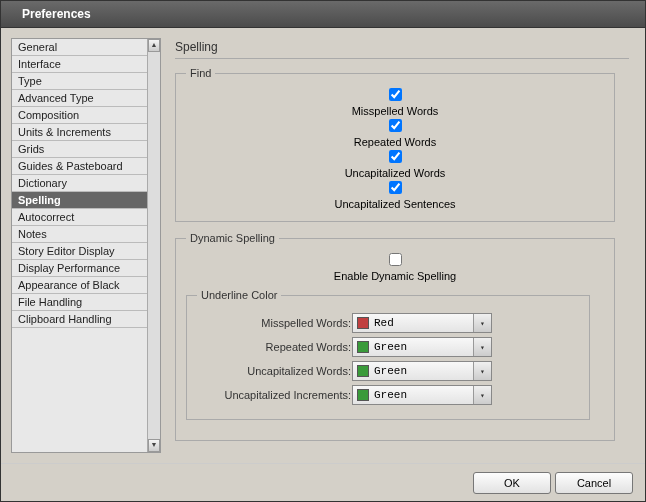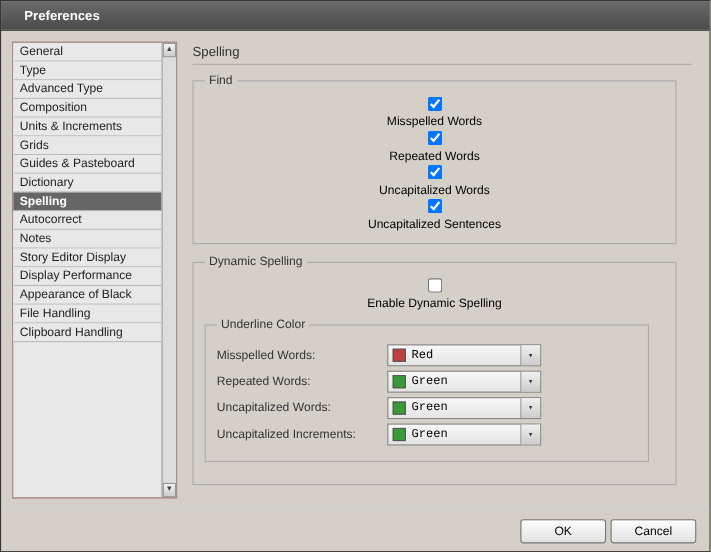--- a/index.html
+++ b/index.html
@@ -114,20 +114,21 @@
   .inner-fieldset {
     margin-top: 6px;
   }
   .color-row {
     display: flex;
     align-items: center;
     margin: 4px 0;
   }
   .color-label {
     width: 155px;
+    text-align: right;
     padding-right: 1px;
     color: #333;
   }
   .color-select {
     flex: 0 0 140px;
     height: 20px;
     border: 1px solid #888;
     background: linear-gradient(#f8f8f8,#e4e4e4);
     display: flex;
     align-items: center;
@@ -180,20 +181,21 @@
 <div class="dialog">
   <div class="titlebar">
     <span>Preferences</span>
   </div>
 
   <div class="body-area">
 
     <div class="sidebar-wrap">
       <div class="sidebar" id="sidebar">
           <div class="sidebar-item">General</div>
+          <div class="sidebar-item">Interface</div>
           <div class="sidebar-item">Type</div>
           <div class="sidebar-item">Advanced Type</div>
           <div class="sidebar-item">Composition</div>
           <div class="sidebar-item">Units &amp; Increments</div>
           <div class="sidebar-item">Grids</div>
           <div class="sidebar-item">Guides &amp; Pasteboard</div>
           <div class="sidebar-item">Dictionary</div>
           <div class="sidebar-item selected">Spelling</div>
           <div class="sidebar-item">Autocorrect</div>
           <div class="sidebar-item">Notes</div>

